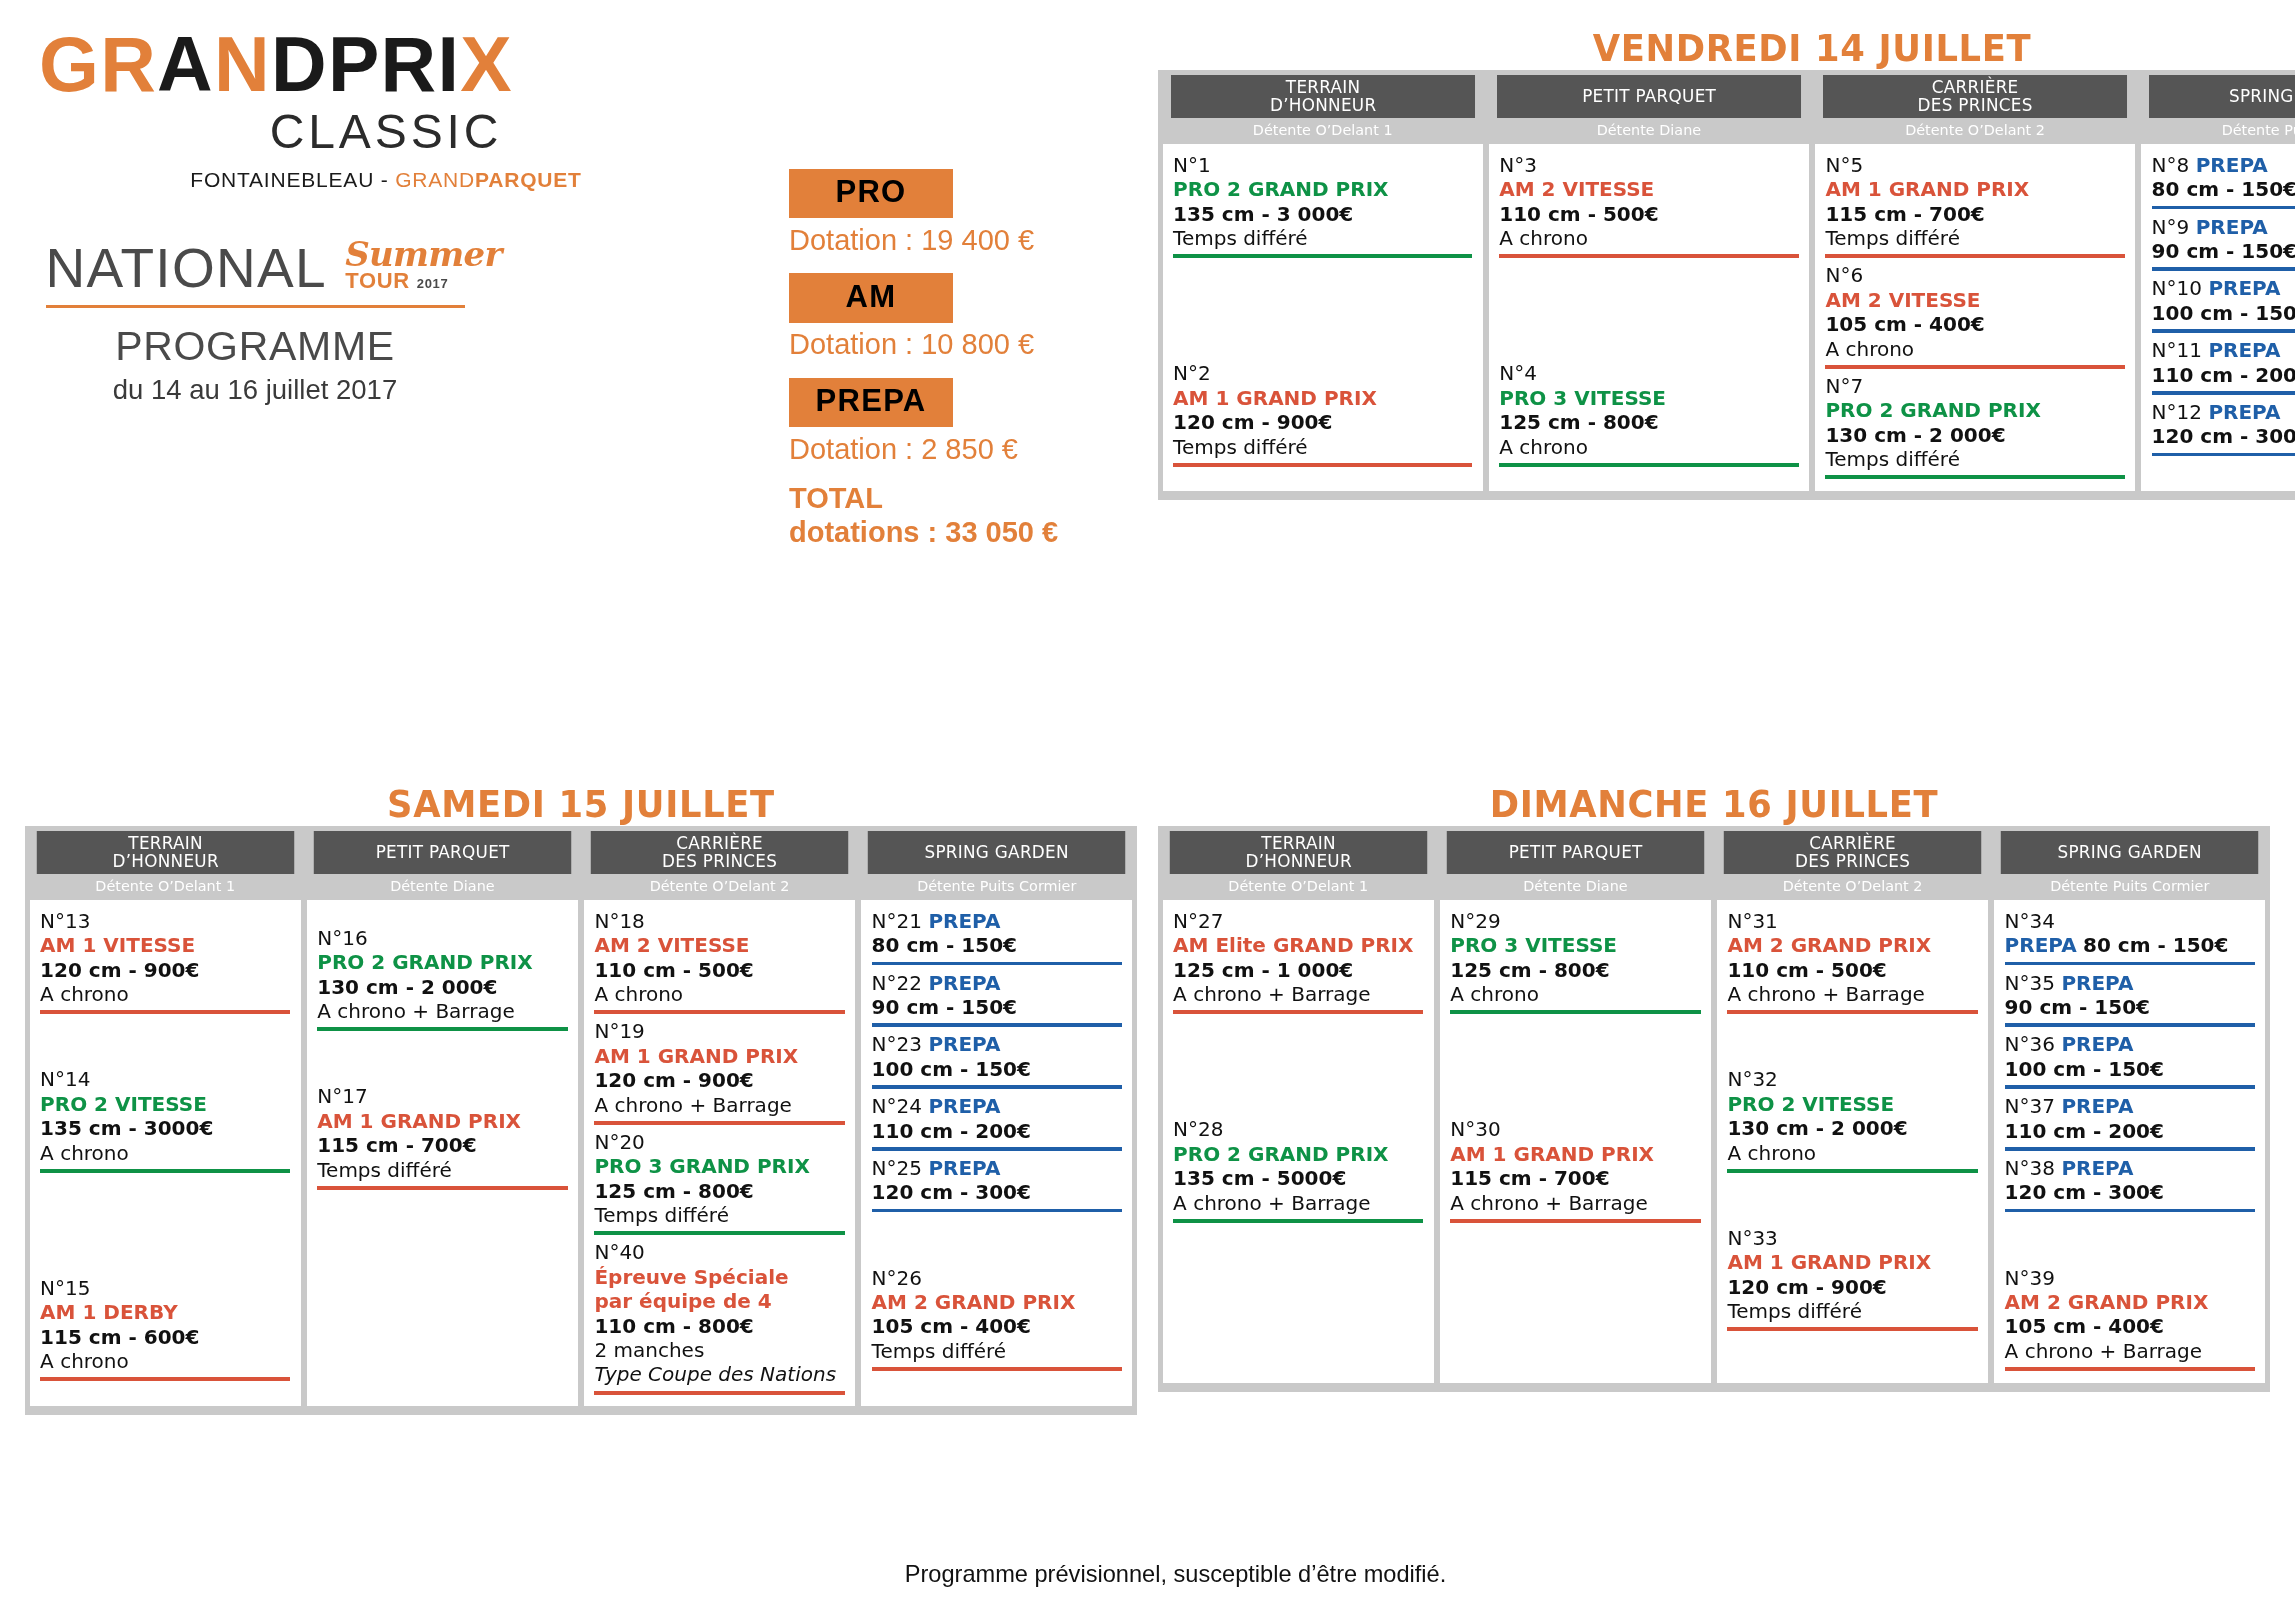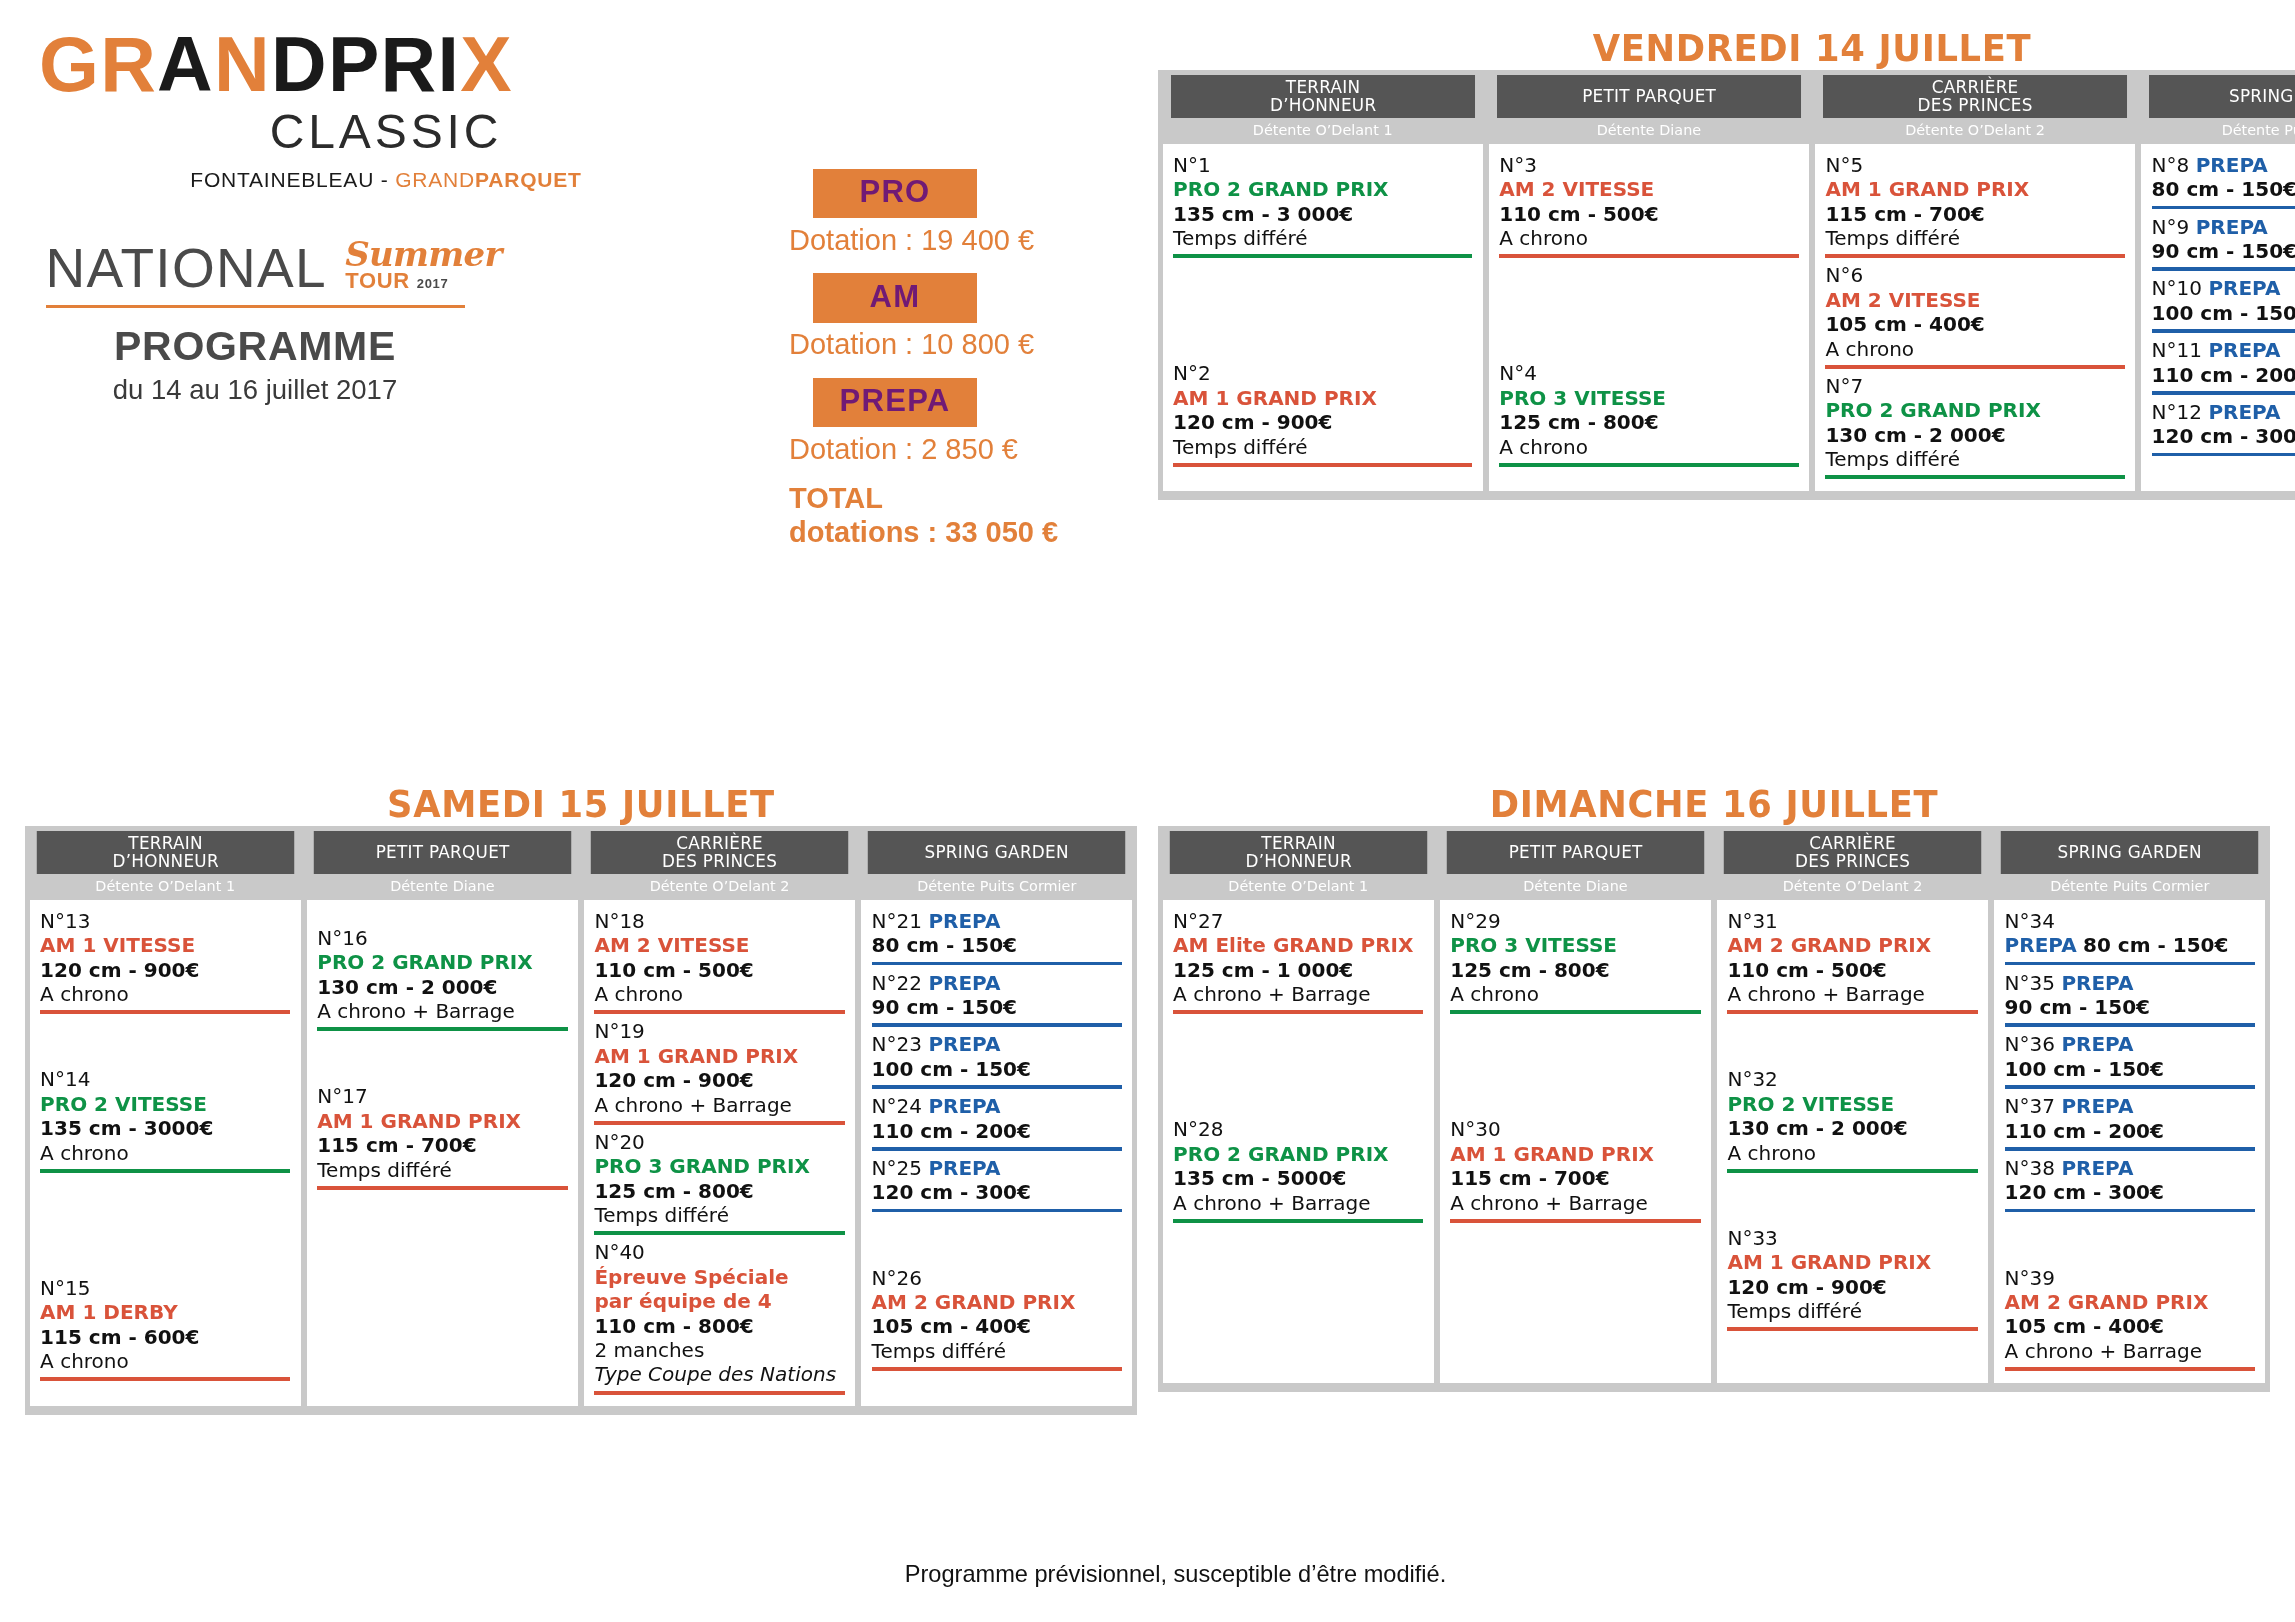--- a/index.html
+++ b/index.html
@@ -24,28 +24,28 @@
 
   .national-row{display:flex;align-items:flex-end;margin-top:49px;padding-left:6.5px;}
   .national{font-size:55px;color:#4a4a4a;letter-spacing:1.3px;line-height:1;}
   .summer{margin-left:18.3px;position:relative;top:-3.9px;}
   .summer-1{font-family:"DejaVu Serif",serif;font-style:italic;font-weight:700;
             font-size:34px;color:#E2803A;line-height:0.95;letter-spacing:-0.7px;}
   .summer-2{font-size:22px;font-weight:700;color:#E2803A;letter-spacing:0.7px;line-height:1;}
   .summer-2 .yr{font-size:13px;color:#4a4a4a;font-weight:700;}
   .rule{height:2.6px;background:#E2803A;width:419px;margin-top:9.2px;margin-left:6.5px;}
   .programme{font-size:41px;color:#4a4a4a;letter-spacing:0.7px;text-align:center;
-             width:419px;margin-left:6.5px;margin-top:18.3px;line-height:1;font-weight:bold;}
+             width:419px;margin-left:6.5px;margin-top:18.3px;line-height:1;}
   .programme-dates{font-size:27.5px;color:#3a3a3a;text-align:center;width:419px;
                    margin-left:6.5px;margin-top:9.2px;line-height:1;}
 
   
   .dotations{position:absolute;left:789px;top:169px;width:281px;}
-  .dot-badge{background:#E2803A;color:#701a75;font-size:31px;font-weight:700;
-             text-align:center;padding:5.2px 0 7.9px;letter-spacing:1.3px;width:164px;margin-left:24px;}
+  .dot-badge{background:#E2803A;color:#000000;font-size:31px;font-weight:700;
+             text-align:center;padding:5.2px 0 7.9px;letter-spacing:1.3px;width:164px;}
   .dot-line{color:#E2803A;font-size:29px;margin:6.5px 0 17px 0;line-height:1.1;white-space:nowrap;}
   .dot-total-lab{color:#E2803A;font-size:29px;font-weight:700;line-height:1.15;}
   .dot-total-val{color:#E2803A;font-size:29px;font-weight:700;line-height:1.15;white-space:nowrap;}
   .horses{display:flex;align-items:center;margin-top:31px;}
   .horse-svg{margin-right:3.9px;}
   .horses-text{color:#E2803A;font-size:26px;line-height:1.12;margin-left:11.8px;}
 
   
   .day{position:absolute;}
   .day-title{color:#E2803A;font-size:38px;font-weight:700;letter-spacing:0.7px;

